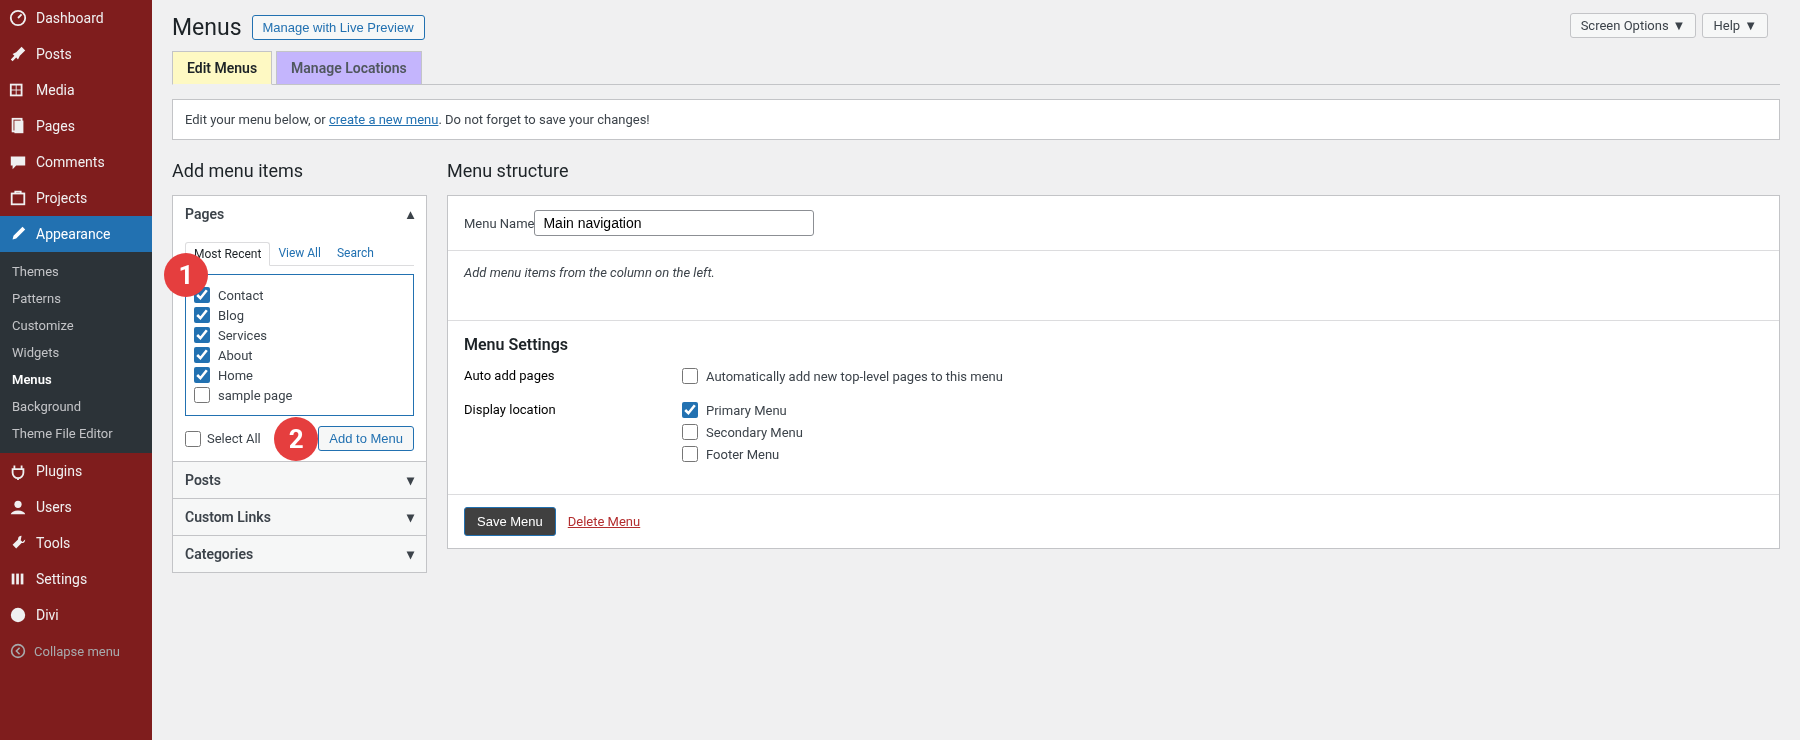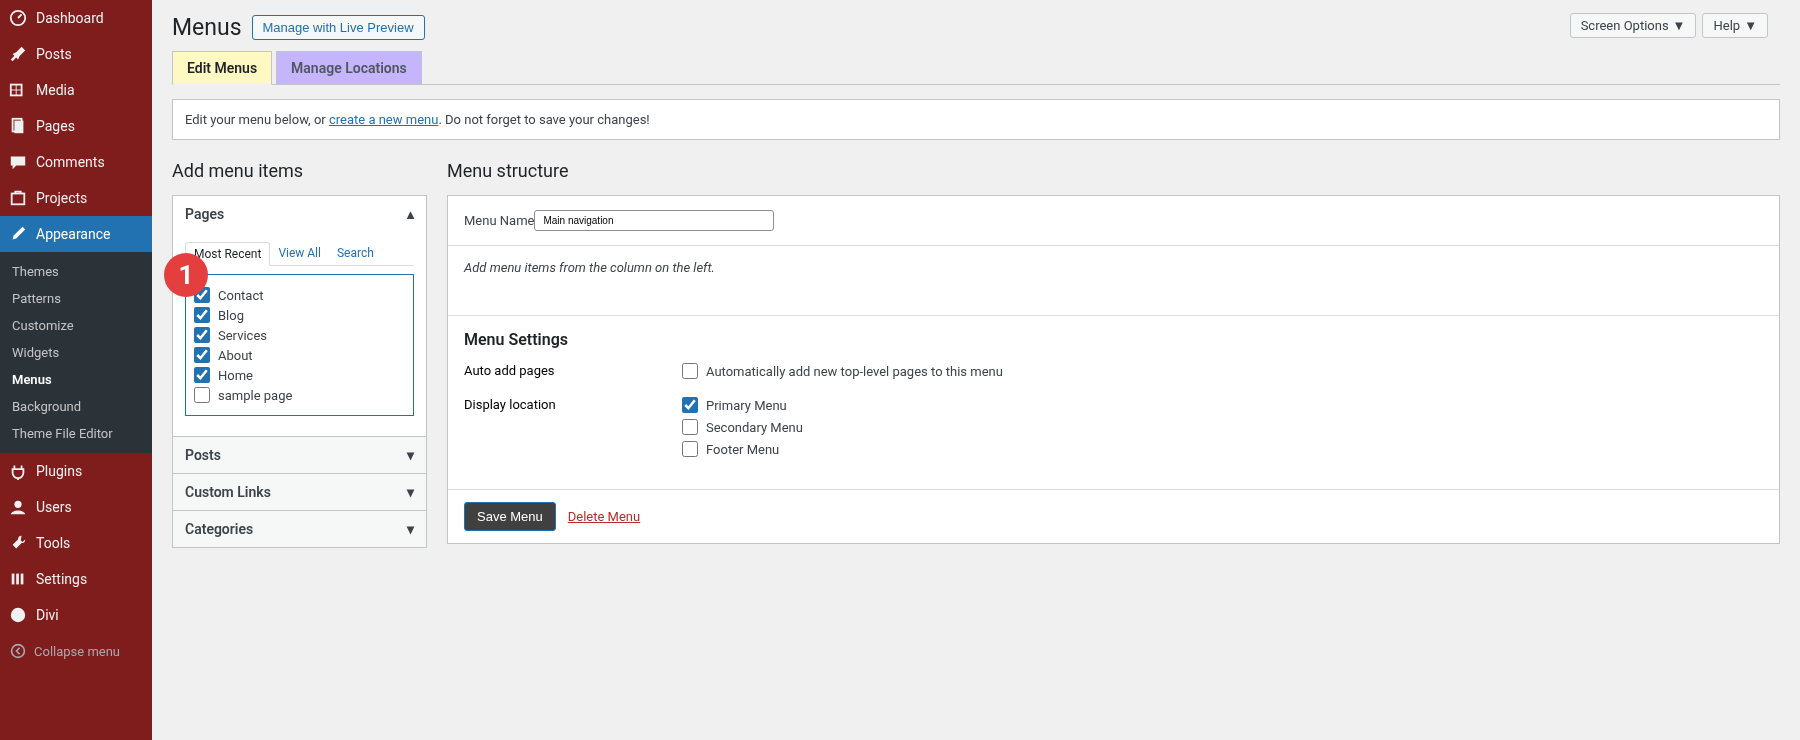--- a/index.html
+++ b/index.html
@@ -65,21 +65,21 @@
 
 .annotation { position: absolute; width: 44px; height: 44px; border-radius: 50%; background: #e53e3e; color: #fff; display: flex; align-items: center; justify-content: center; font-size: 26px; font-weight: 700; z-index: 10; }
 .ann-1 { top: -22px; left: -22px; }
 .ann-2 { left: -44px; top: 50%; transform: translateY(-50%); }
 
 
 .panel { border: 1px solid #c3c4c7; background: #fff; }
 .panel-sec { padding: 14px 16px; border-bottom: 1px solid #dcdcde; }
 .panel-sec:last-child { border-bottom: none; }
 .name-row { display: flex; align-items: center; gap: 0; }
-.name-row input { border: 1px solid #8c8f94; padding: 4px 8px; font-size: 10px; width: 240px; border-radius: 3px; }
+.name-row input { border: 1px solid #8c8f94; padding: 4px 8px; font-size: 14px; width: 280px; border-radius: 3px; }
 .settings-title { font-size: 16px; font-weight: 600; color: #1d2327; margin-bottom: 14px; }
 .settings-row { display: flex; margin-bottom: 12px; font-size: 13px; }
 .settings-label { width: 218px; color: #000000; }
 .settings-val label { display: flex; align-items: flex-end; margin-bottom: 6px; }
 .settings-val input { margin-right: 8px; width: 16px; height: 16px; accent-color: #2271b1; }
 .panel-footer { display: flex; align-items: center; gap: 12px; padding: 12px 16px; background: #fff; }
 .btn-primary { background: #404040; color: #fff; border: 1px solid #2271b1; padding: 6px 12px; border-radius: 3px; font-size: 13px; cursor: pointer; }
 .delete-link { color: #b32d2e; text-decoration: underline; font-size: 13px; cursor: pointer; }
 
 svg { fill: currentColor; }
@@ -276,20 +276,30 @@
                   </label>
                 <label class="cb-row">
                     <input type="checkbox" checked="" style="">
                     <span>Home</span>
                   </label>
                 <label class="cb-row">
                     <input type="checkbox" style="">
                     <span>sample page</span>
                   </label>
               </div>
+              <div class="acc-footer">
+                <label class="select-all">
+                    <input type="checkbox" style="">
+                    <span>Select All</span>
+                  </label>
+                <div style="position:relative;">
+                  <div class="annotation ann-2">2</div>
+                  <button class="btn-secondary">Add to Menu</button>
+                </div>
+              </div>
             </div>
           </div>
           <div class="acc-item">
             <div class="acc-head">
               <span>Posts</span>
               <span>▾</span>
             </div>
           </div>
           <div class="acc-item">
             <div class="acc-head">

